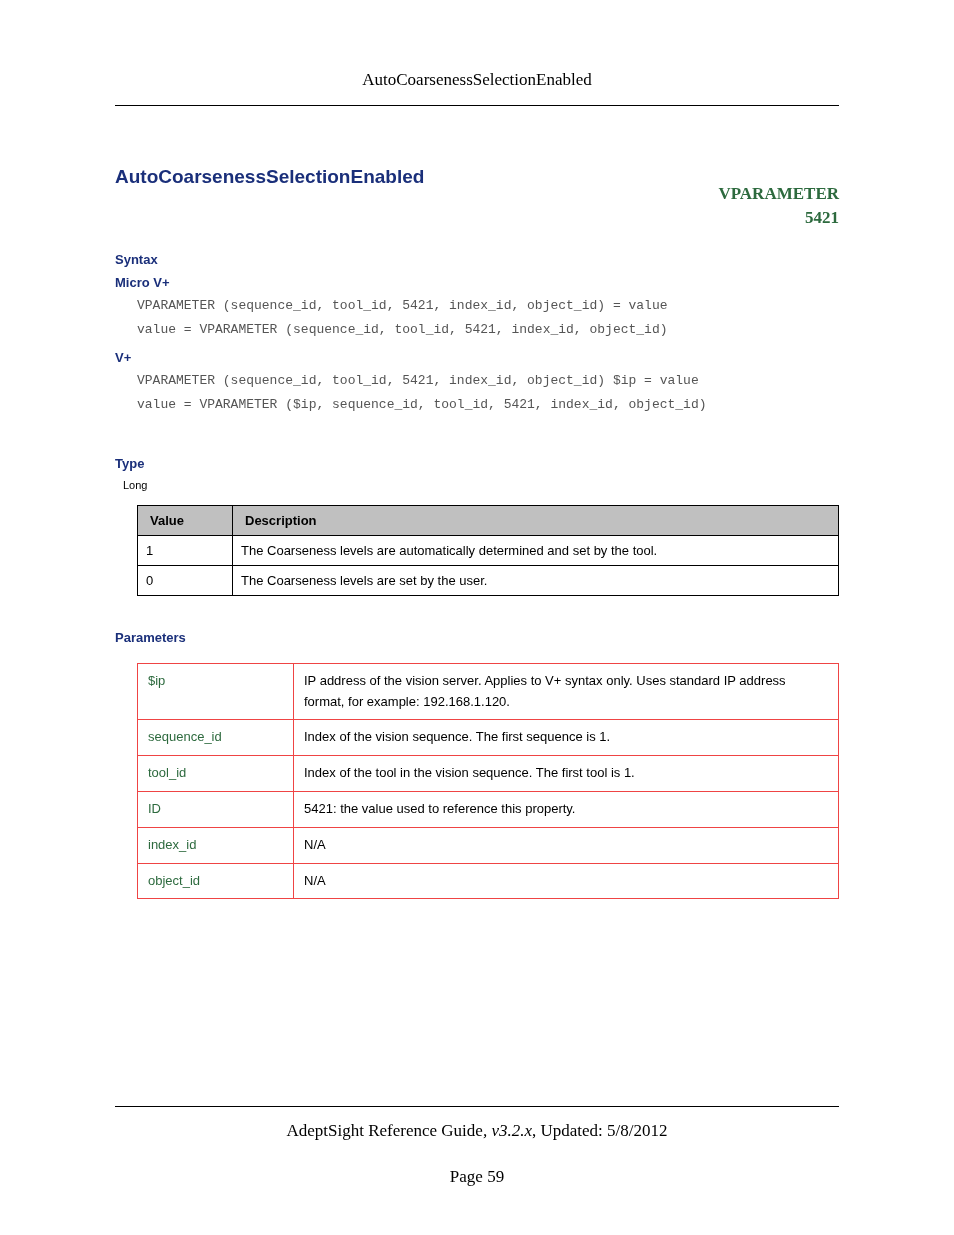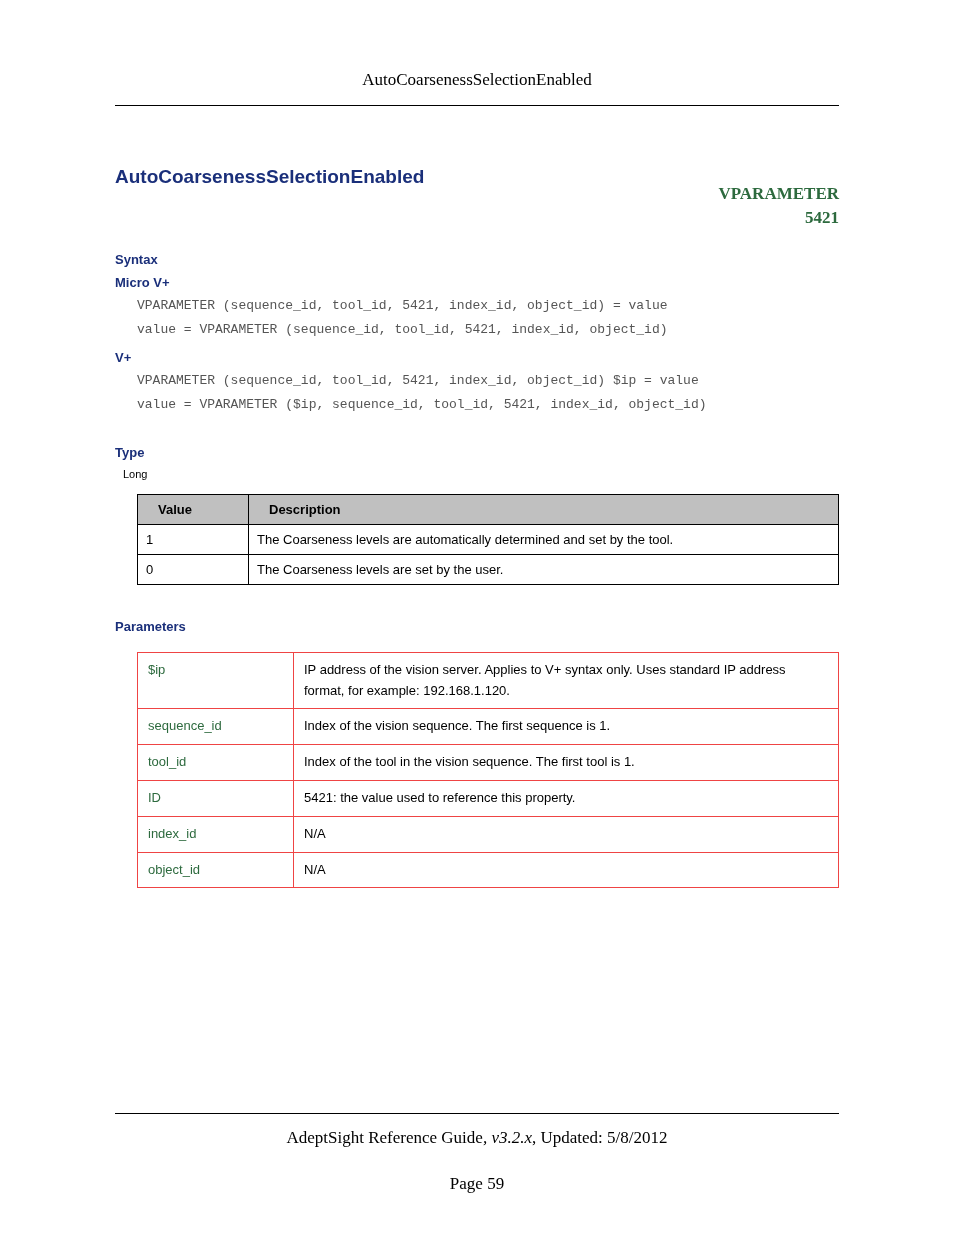--- a/index.html
+++ b/index.html
@@ -83,21 +83,21 @@
     margin-top: 14px;
     margin-left: 22px;
     width: calc(100% - 22px);
     font-family: Arial, sans-serif;
     font-size: 13px;
   }
   table.data-table th {
     background: #c0c0c0;
     text-align: left;
     font-weight: bold;
-    padding: 7px 20px;
+    padding: 7px 12px;
     border: 1px solid #000;
   }
   table.data-table td {
     padding: 7px 8px;
     border: 1px solid #000;
     vertical-align: top;
   }
   table.param-table {
     border-collapse: collapse;
     margin-top: 18px;
@@ -111,21 +111,21 @@
     vertical-align: top;
     line-height: 1.6;
   }
   table.param-table td:first-child {
     color: #2d6a3e;
     font-family: Verdana, sans-serif;
     width: 135px;
   }
   .footer {
     position: absolute;
-    bottom: 41px;
+    bottom: 48px;
     left: 0;
     right: 0;
     text-align: center;
     font-family: "Times New Roman", serif;
     font-size: 17px;
   }
   .footer-line {
     border-top: 1.5px solid #000;
     margin: 0 115px 14px 115px;
   }
@@ -154,21 +154,21 @@
   <div class="section-label">Syntax</div>
 
   <div class="sub-label">Micro V+</div>
   <div class="code-block">VPARAMETER (sequence_id, tool_id, 5421, index_id, object_id) = value
 value = VPARAMETER (sequence_id, tool_id, 5421, index_id, object_id)</div>
 
   <div class="sub-label">V+</div>
   <div class="code-block">VPARAMETER (sequence_id, tool_id, 5421, index_id, object_id) $ip = value
 value = VPARAMETER ($ip, sequence_id, tool_id, 5421, index_id, object_id)</div>
 
-  <div class="section-label" style="margin-top:28px">Type</div>
+  <div class="section-label" style="margin-top:39px">Type</div>
   <div class="indented">Long</div>
 
 
   <table class="data-table">
     <thead>
       <tr>
         <th style="width:70px">Value</th>
         <th>Description</th>
       </tr>
     </thead>

